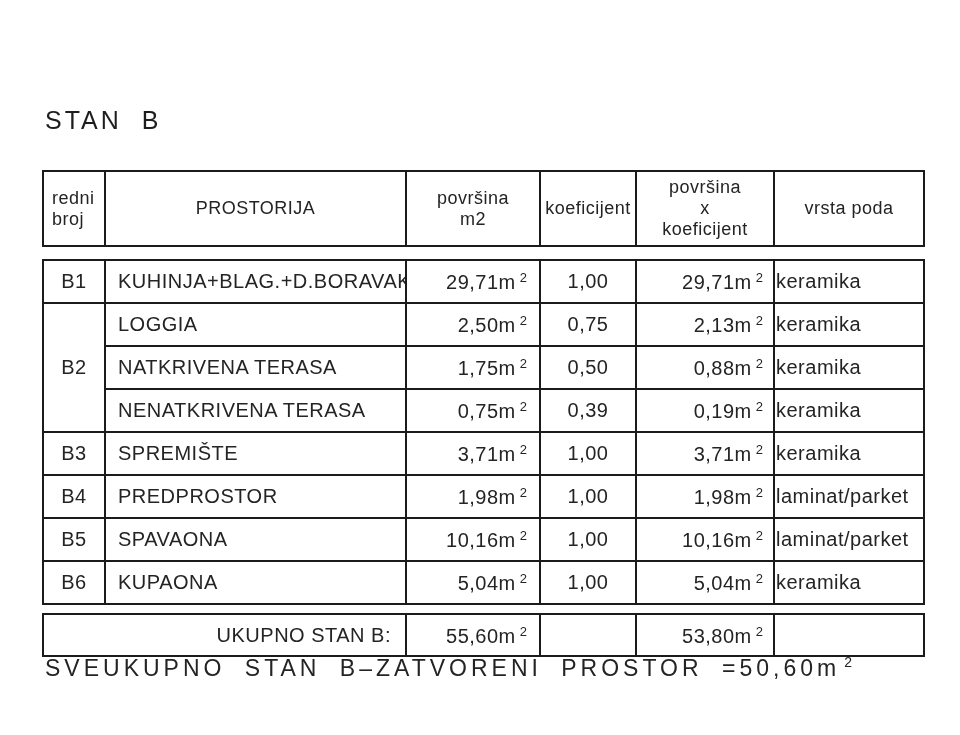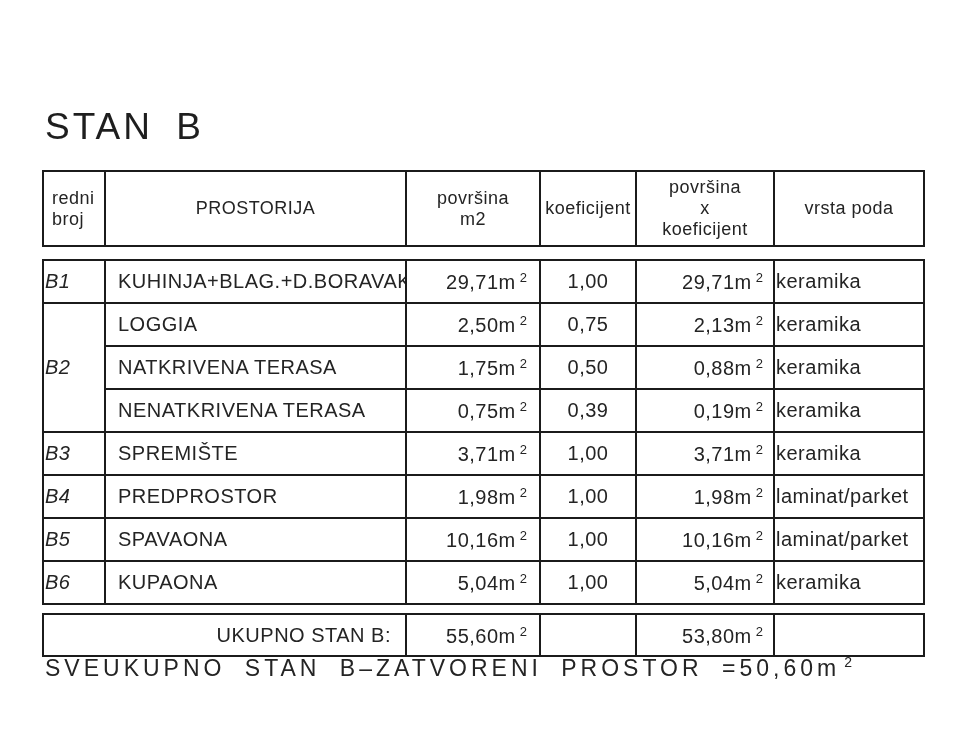--- a/index.html
+++ b/index.html
@@ -13,21 +13,21 @@
     height: 735px;
     background: #ffffff;
     font-family: "Liberation Sans", sans-serif;
     color: #242424;
     overflow: hidden;
   }
   .title {
     position: absolute;
     left: 45px;
     top: 106px;
-    font-size: 37px;
+    font-size: 25px;
     letter-spacing: 3px;
     word-spacing: 10px;
     color: #1e1e1e;
   }
   .tables {
     position: absolute;
     left: 42px;
     top: 170px;
     width: 881px;
   }
@@ -48,21 +48,21 @@
   
   .header-tbl th { height: 71px; vertical-align: middle; font-size: 18px; letter-spacing: 0.5px; }
   .header-tbl .h-lines div { line-height: 1.15; }
   .h-left { text-align: left; padding-left: 8px; }
   .h-center { text-align: center; }
 
   
   .body-tbl td { height: 39px; font-size: 20px; letter-spacing: 0.5px; vertical-align: middle; }
   .total-tbl td { height: 38px; font-size: 20px; letter-spacing: 0.5px; vertical-align: middle; }
 
-  .c-id     { text-align: left; font-style: italic; }
+  .c-id     { text-align: center; }
   .c-room   { text-align: left; padding-left: 12px; }
   .c-area   { text-align: right; padding-right: 12px; }
   .c-koef   { text-align: center; margin-left: 44px; }
   .c-ak     { text-align: right; padding-right: 10px; }
   .c-floor  { text-align: left; font-size: 18.5px; letter-spacing: 0.3px; }
 
   sup.sq {
     font-size: 13px;
     margin-left: 4px;
     position: relative;

